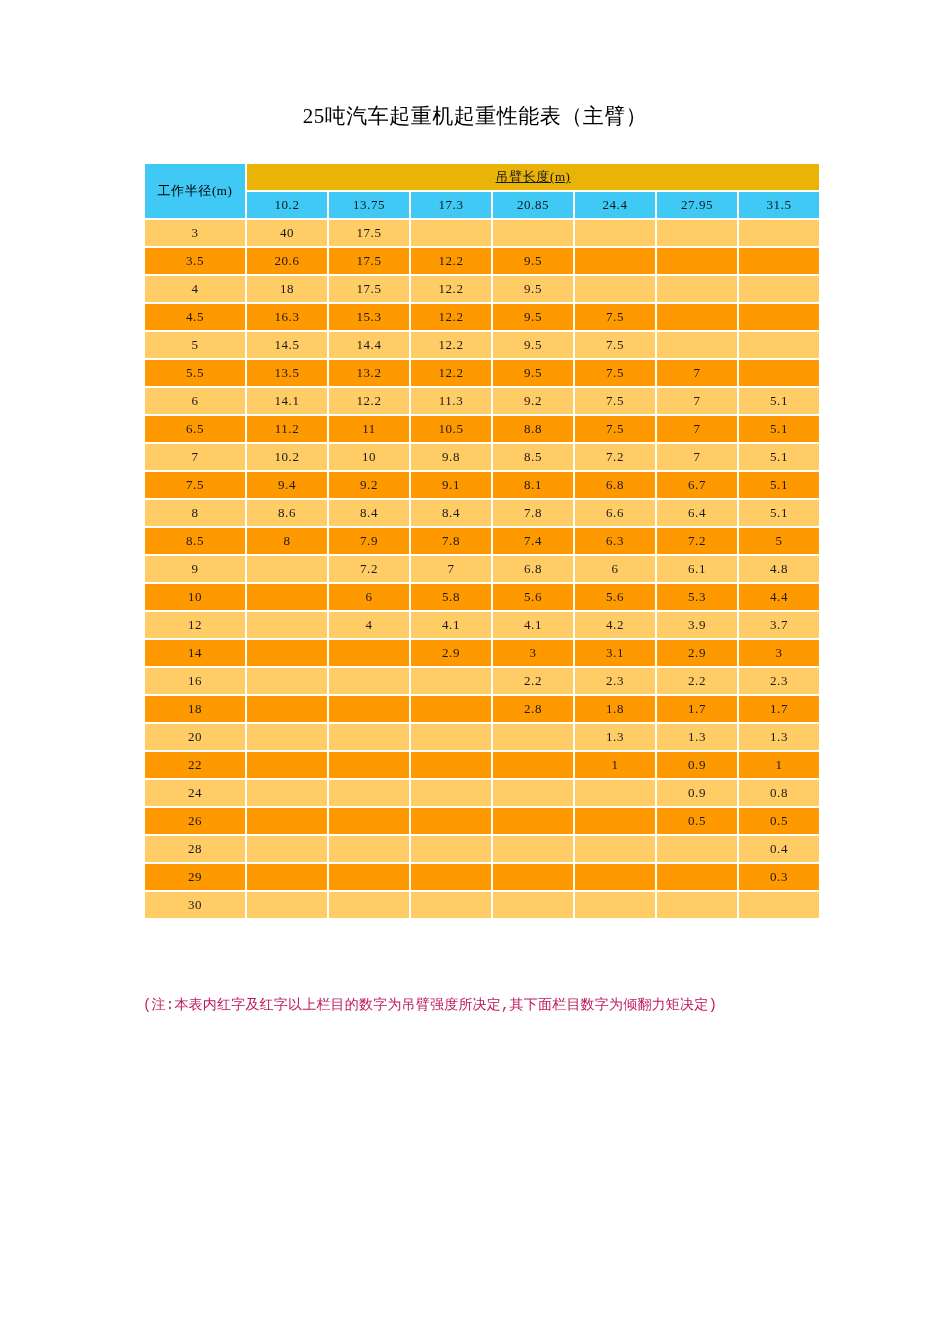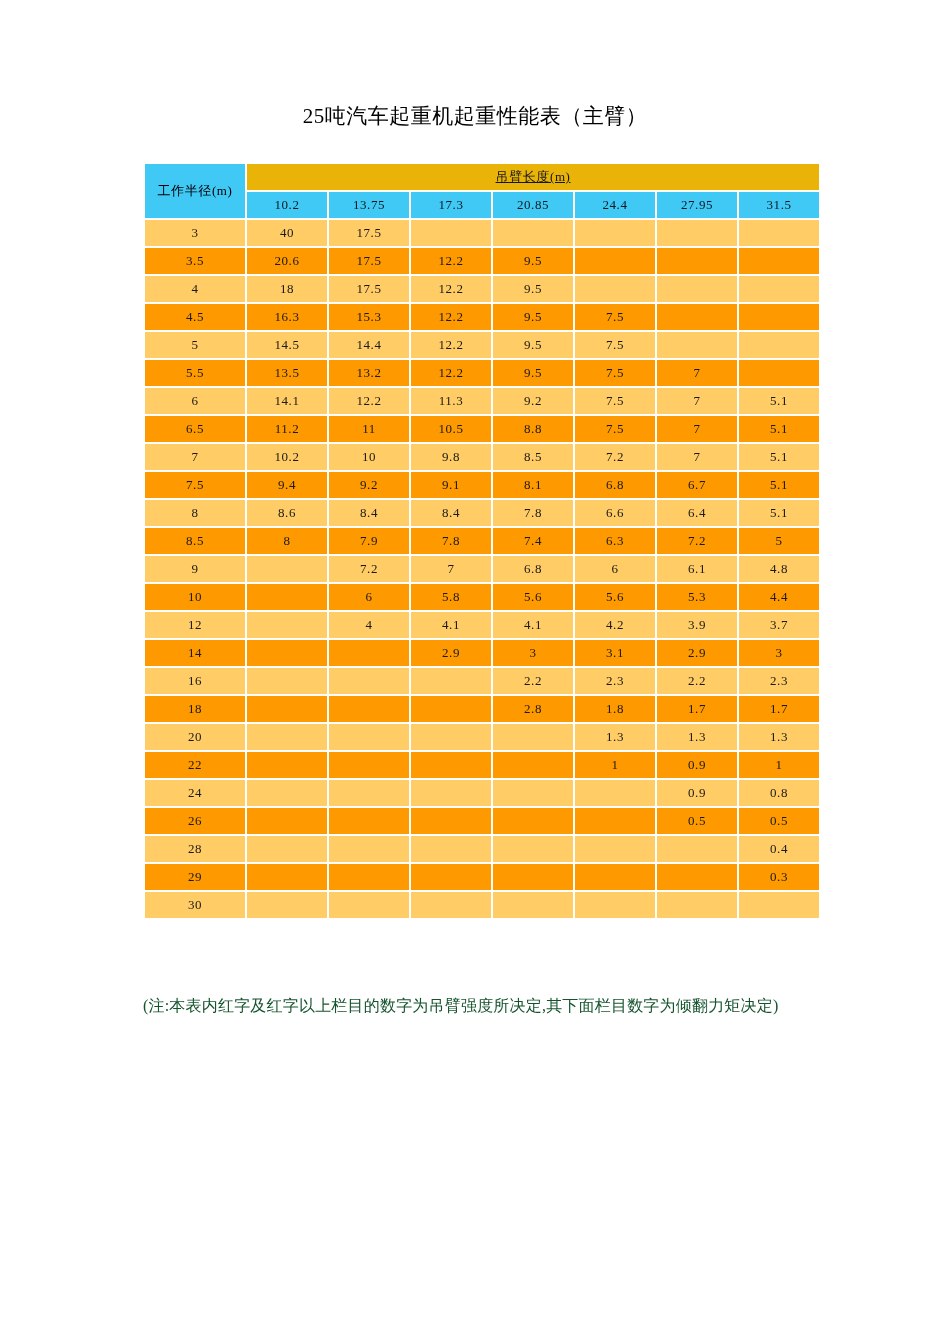--- a/index.html
+++ b/index.html
@@ -95,23 +95,23 @@
     font-size: 13px;
   }
   td.empty { color: transparent; }
 
   
   .footnote {
     position: absolute;
     left: 143px;
     top: 996px;
     width: 760px;
-    font-size: 16px;
-    font-family: Liberation Serif, serif;
-    color: #14532d;
+    font-size: 14px;
+    font-family: Liberation Mono, monospace;
+    color: #be185d;
     white-space: nowrap;
     letter-spacing: 0.2px;
   }
 </style>
 </head>
 <body>
 
 <div class="page">
 
   <div class="doc-title">25吨汽车起重机起重性能表（主臂）</div>

